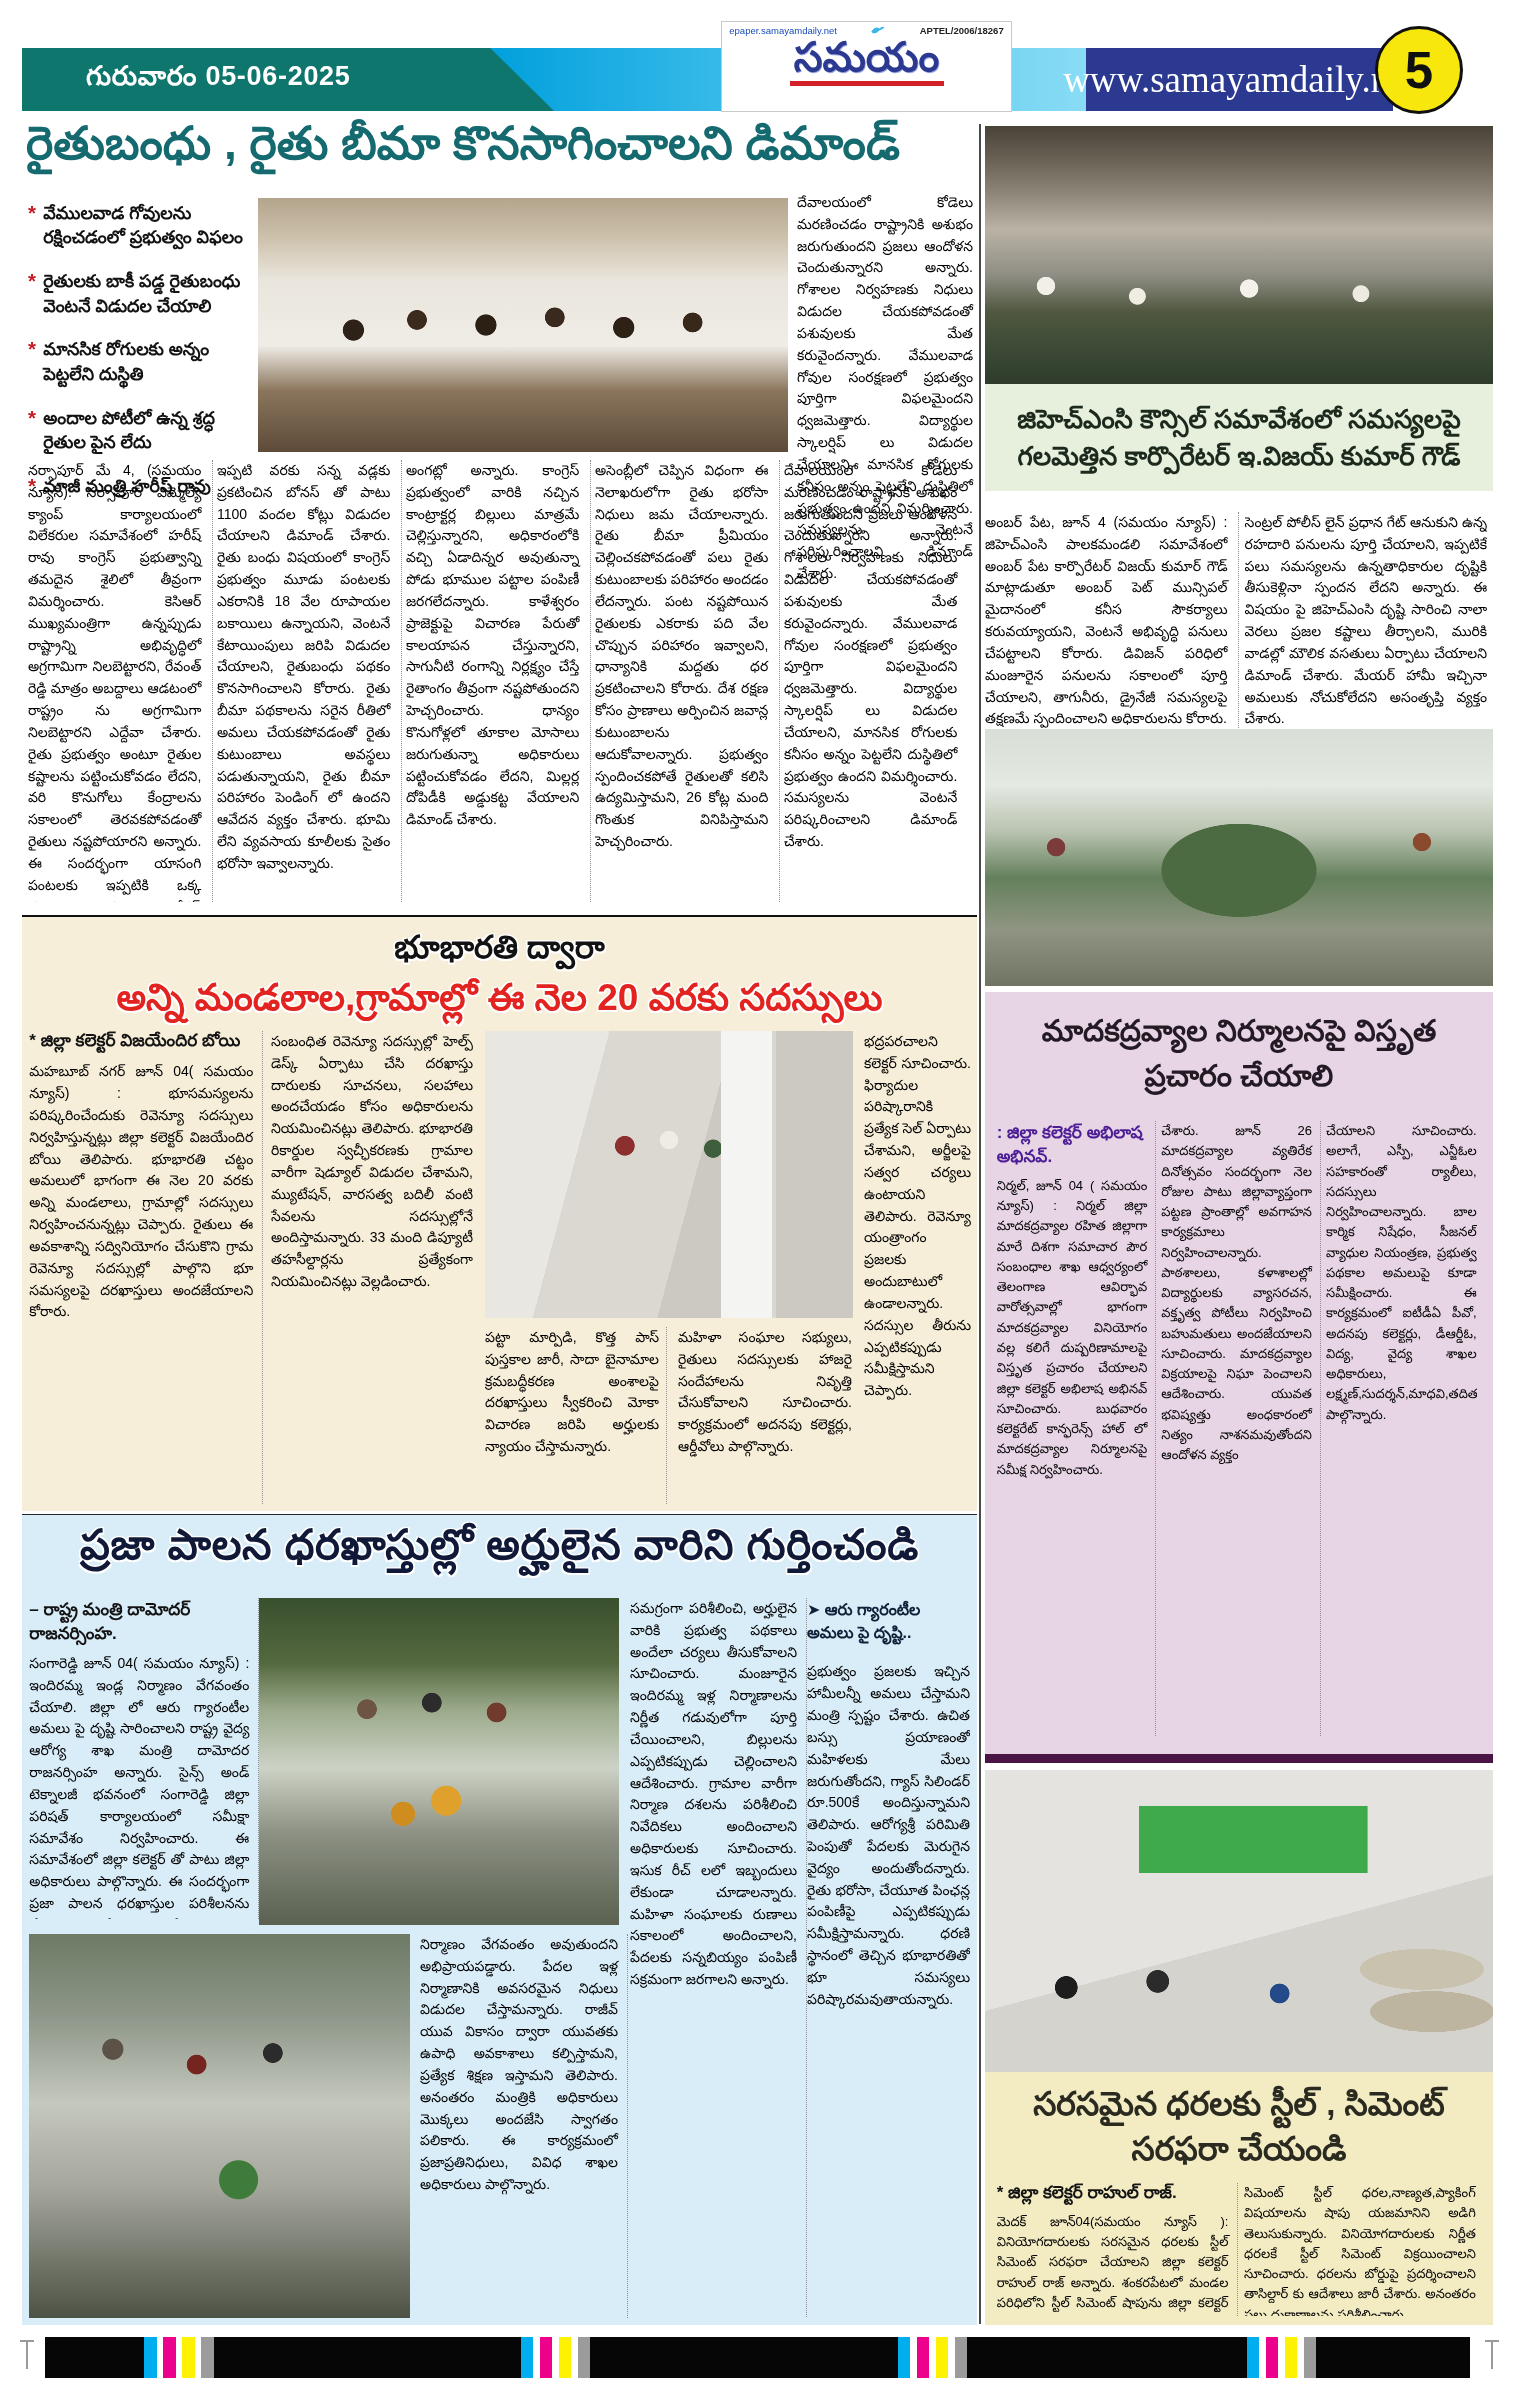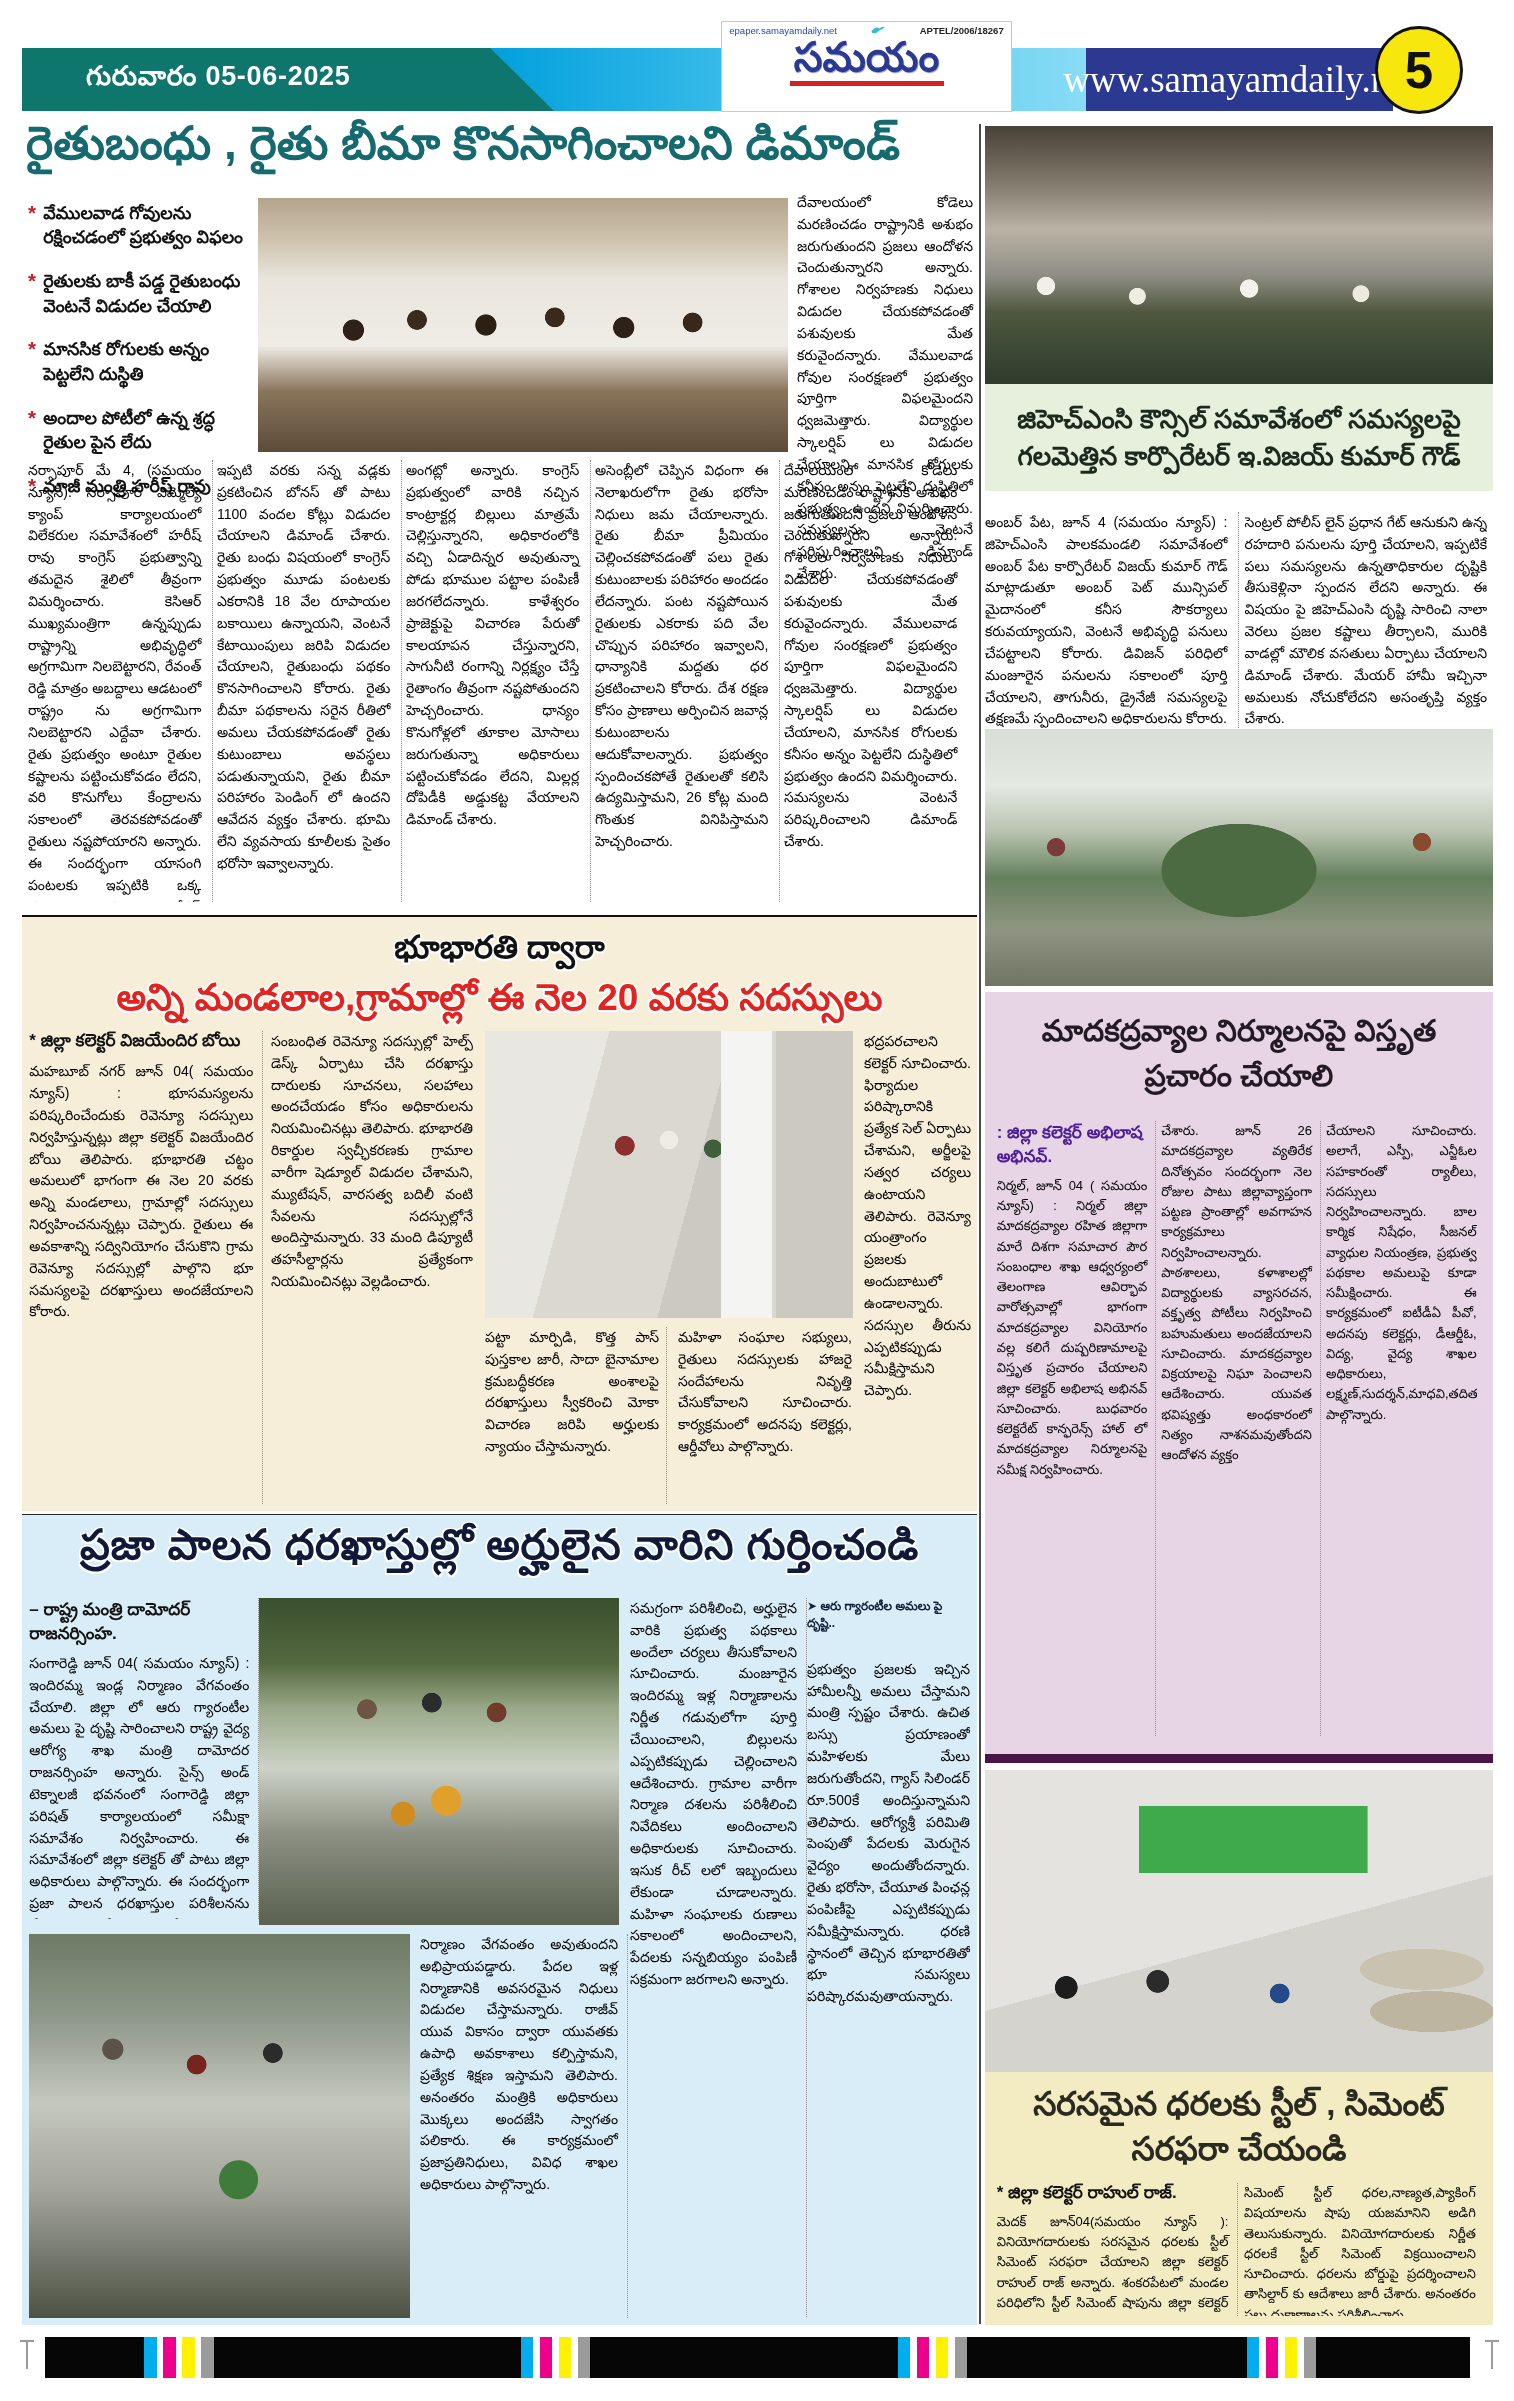--- a/index.html
+++ b/index.html
@@ -115,21 +115,21 @@
   .praja-photoA{left:237px;top:83px;width:360px;height:327px;
     background:
       radial-gradient(circle at 30% 34%, #6e5543 0 9.5px, transparent 10.2px),
       radial-gradient(circle at 48% 32%, #2c2c2c 0 9.5px, transparent 10.2px),
       radial-gradient(circle at 66% 35%, #703b2c 0 9.5px, transparent 10.2px),
       radial-gradient(circle at 52% 62%, #e0a12c 0 14.6px, transparent 15.4px),
       radial-gradient(circle at 40% 66%, #cf8c1f 0 11.7px, transparent 12.4px),
       linear-gradient(180deg,#39502e 0%,#55693f 20%,#9aa98a 34%,#cdd2c6 52%,#8c9183 72%,#5a6150 100%);}
   .praja-col3{position:absolute;left:608px;top:83px;width:167px;height:719px;overflow:hidden;border-right:1.1px dotted #8d8d8d;padding-right:8.8px;}
   .praja-col4{position:absolute;left:785px;top:83px;width:163px;height:719px;overflow:hidden;}
-  .praja-subhead{font-size:12px;font-weight:bold;color:#0e2038;line-height:1.45;margin-bottom:26px;}
+  .praja-subhead{font-size:16px;font-weight:bold;color:#0e2038;line-height:1.45;margin-bottom:17px;}
   .praja-photoB{left:7.3px;top:419px;width:381px;height:384px;
     background:
       radial-gradient(circle at 22% 30%, #5c5247 0 10.2px, transparent 11px),
       radial-gradient(circle at 44% 34%, #76241f 0 9.5px, transparent 10.2px),
       radial-gradient(circle at 64% 31%, #2b2b2b 0 9.5px, transparent 10.2px),
       radial-gradient(circle at 55% 64%, #3f7b3a 0 19px, transparent 20px),
       linear-gradient(180deg,#6d7a64 0%,#8f988a 22%,#c5c8bd 44%,#a5a69c 66%,#4c5244 100%);}
   .praja-col5{position:absolute;left:398px;top:419px;width:198px;height:384px;overflow:hidden;border-right:1.1px dotted #8d8d8d;padding-right:8.8px;}
 
   

